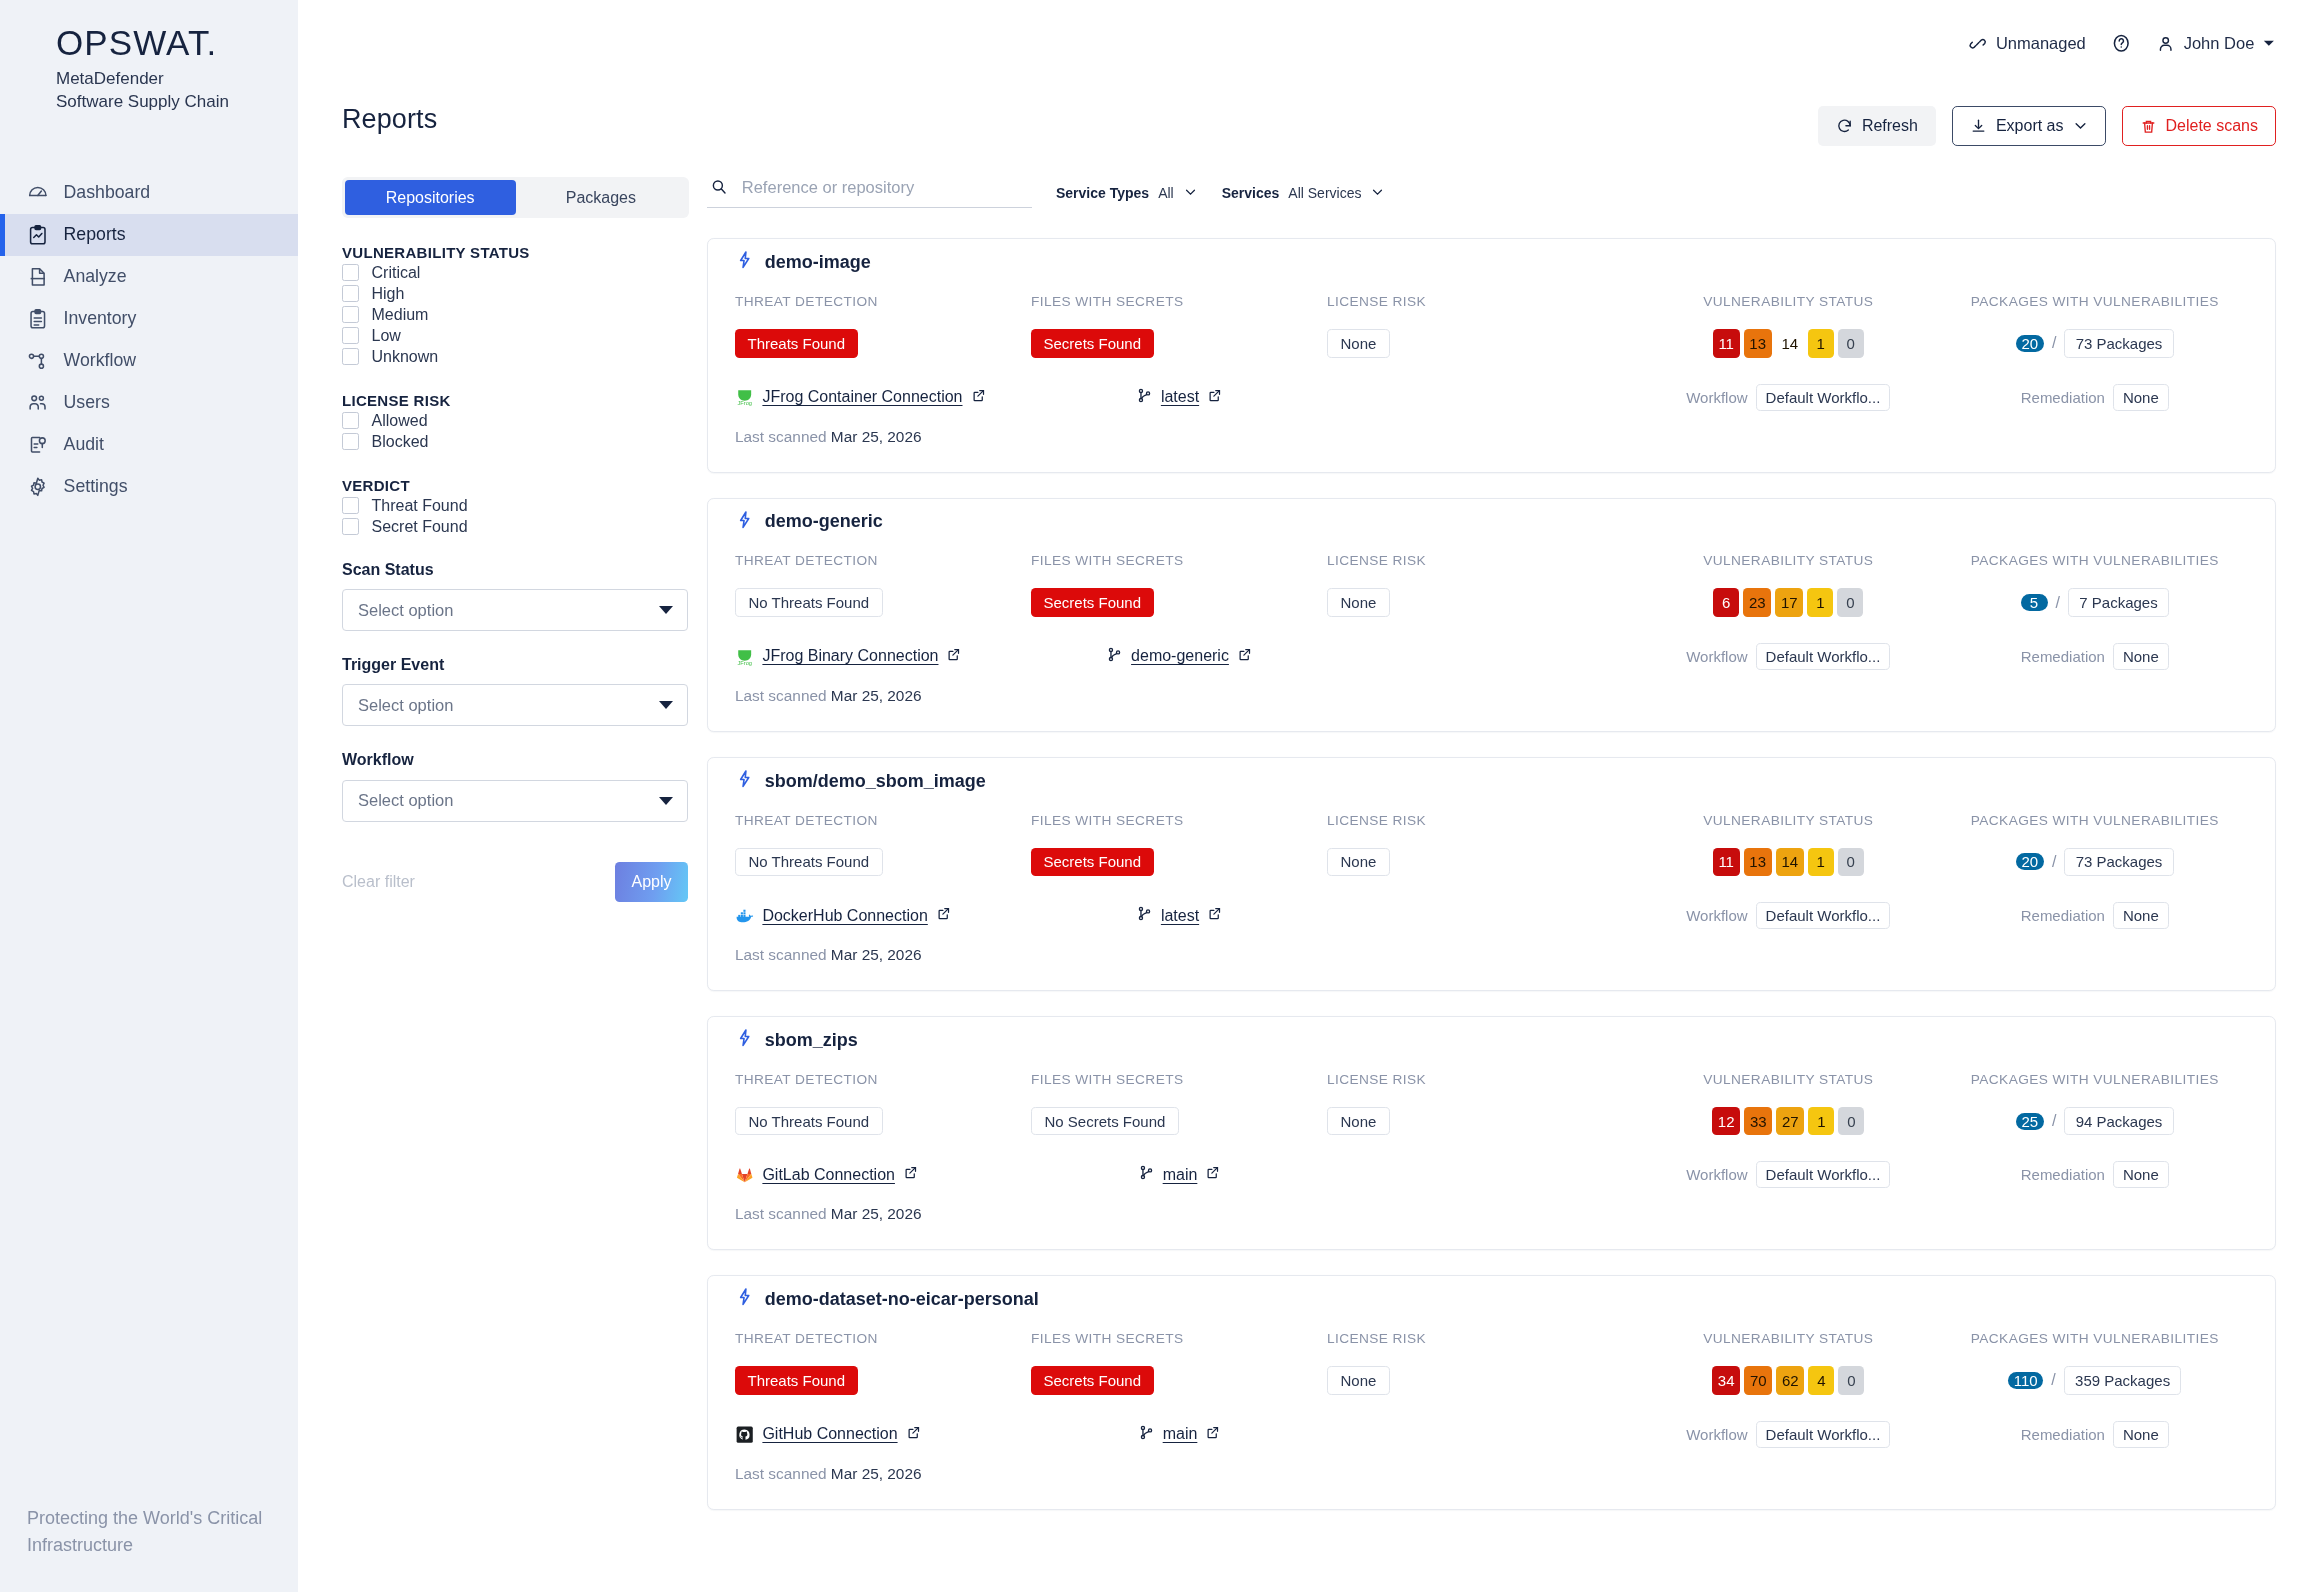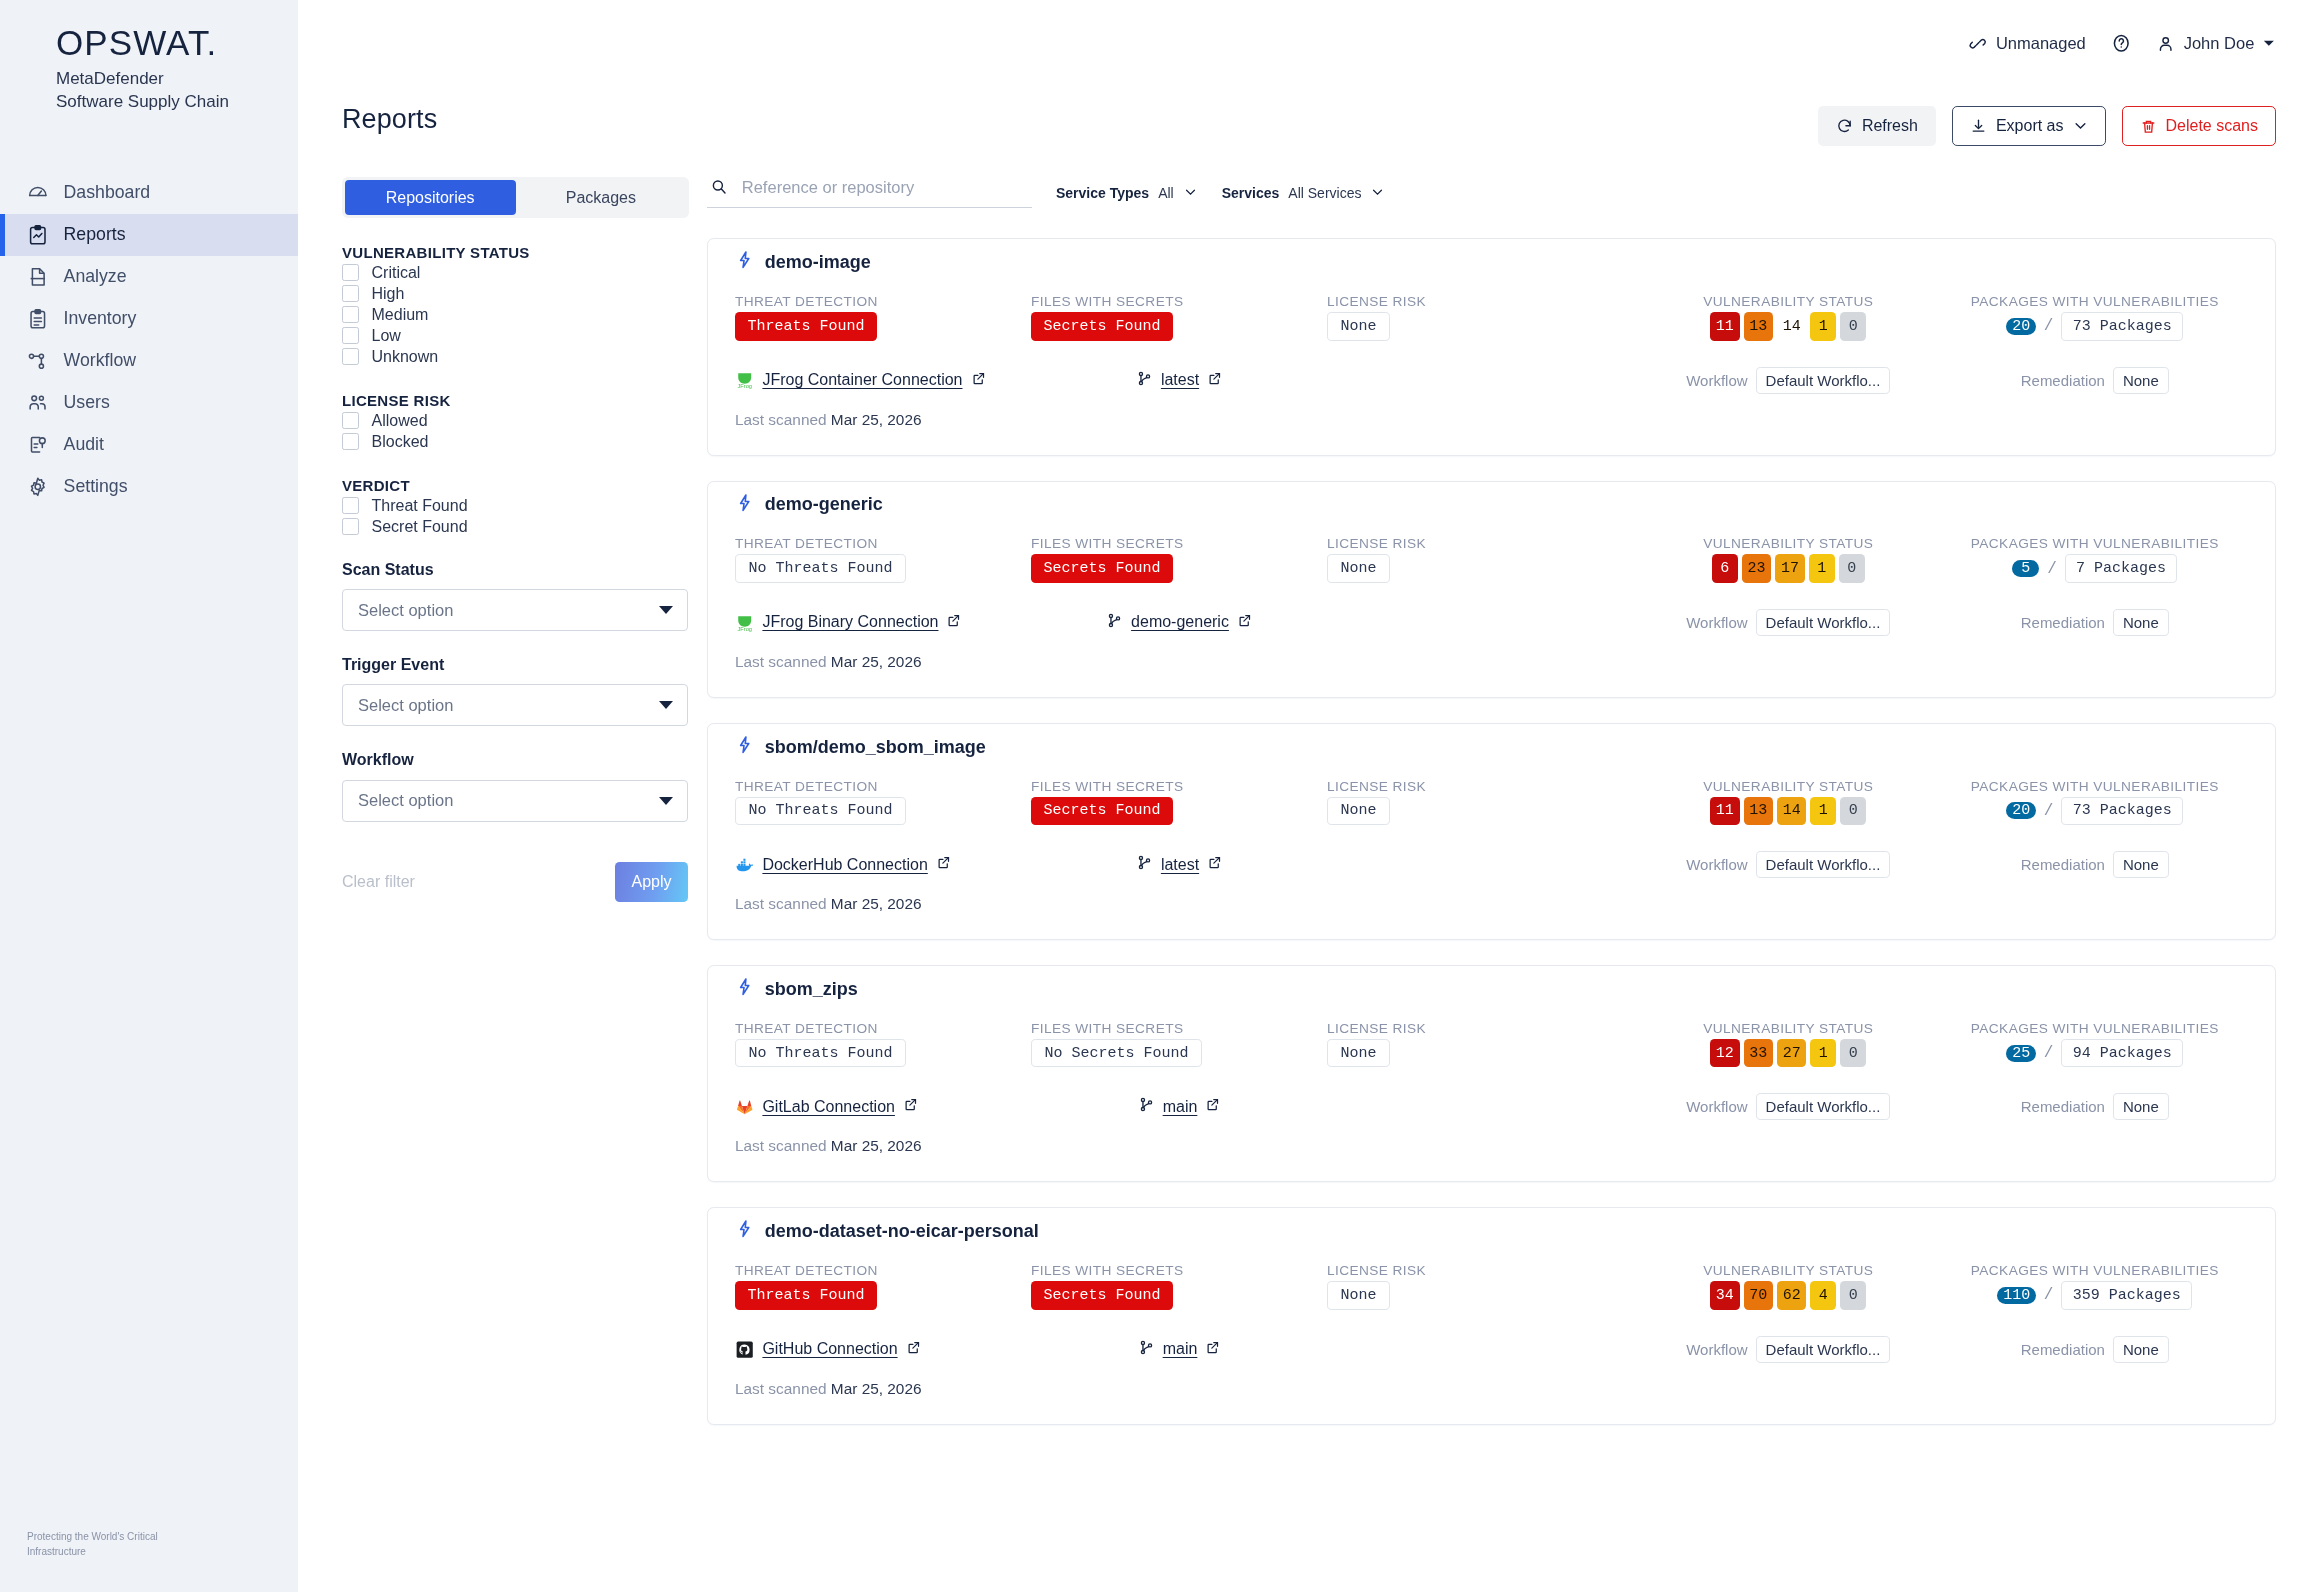--- a/index.html
+++ b/index.html
@@ -39,21 +39,21 @@
     background: #d8deef; color: #16233f; font-weight: 400;
   }
   .nav-item.active:before {
     content:""; position:absolute; left:0; top:0; bottom:0;
     width: 5.1px; background:#2563eb;
   }
   .nav-ico { width: 21.6px; height: 21.6px; display:block; flex:0 0 21.6px; }
   .nav-ico svg { width: 21.6px; height: 21.6px; display:block; }
   .footer-note {
     position: absolute; left: 27px; bottom: 34px;
-    font-size: 10px; line-height: 1.5; color: #8a93a8;
+    font-size: 18px; line-height: 1.5; color: #8a93a8;
   }
 
   
   .main { flex: 1 1 auto; background:#fff; position:relative; }
   .topbar {
     height: 87px; display:flex; align-items:center; justify-content:flex-end;
     padding-right: 31px; gap: 0px;
   }
   .topbar-item {
     display:flex; align-items:center; gap:8px;
@@ -172,21 +172,21 @@
     text-transform:uppercase; white-space:nowrap;
   }
   .col-head.center { text-align:center; }
   .pill {
     display:inline-flex; align-items:center; justify-content:center;
     height: 28.5px; padding: 0 12.5px; border-radius: 4.6px;
     font-size: 15px; white-space:nowrap;
   }
   .pill-danger { background:#dc0a0a; color:#fff; }
   .pill-outline { border:1.1px solid #dfe3ea; color:#2b3750; background:#fff; }
-  .cell-v { margin-top: 3px; font-family: Liberation Mono, monospace; }
+  .cell-v { margin-top: 20px; }
   .cell-v.center { display:flex; justify-content:center; }
 
   .vulns { display:flex; gap: 4px; }
   .vchip {
     min-width: 26px; height: 28.5px; border-radius: 4.6px;
     display:flex; align-items:center; justify-content:center;
     font-size: 15px; padding: 0 5.7px;
   }
   .pkgs { display:flex; align-items:center; gap: 8px; }
   .pkg-count {

